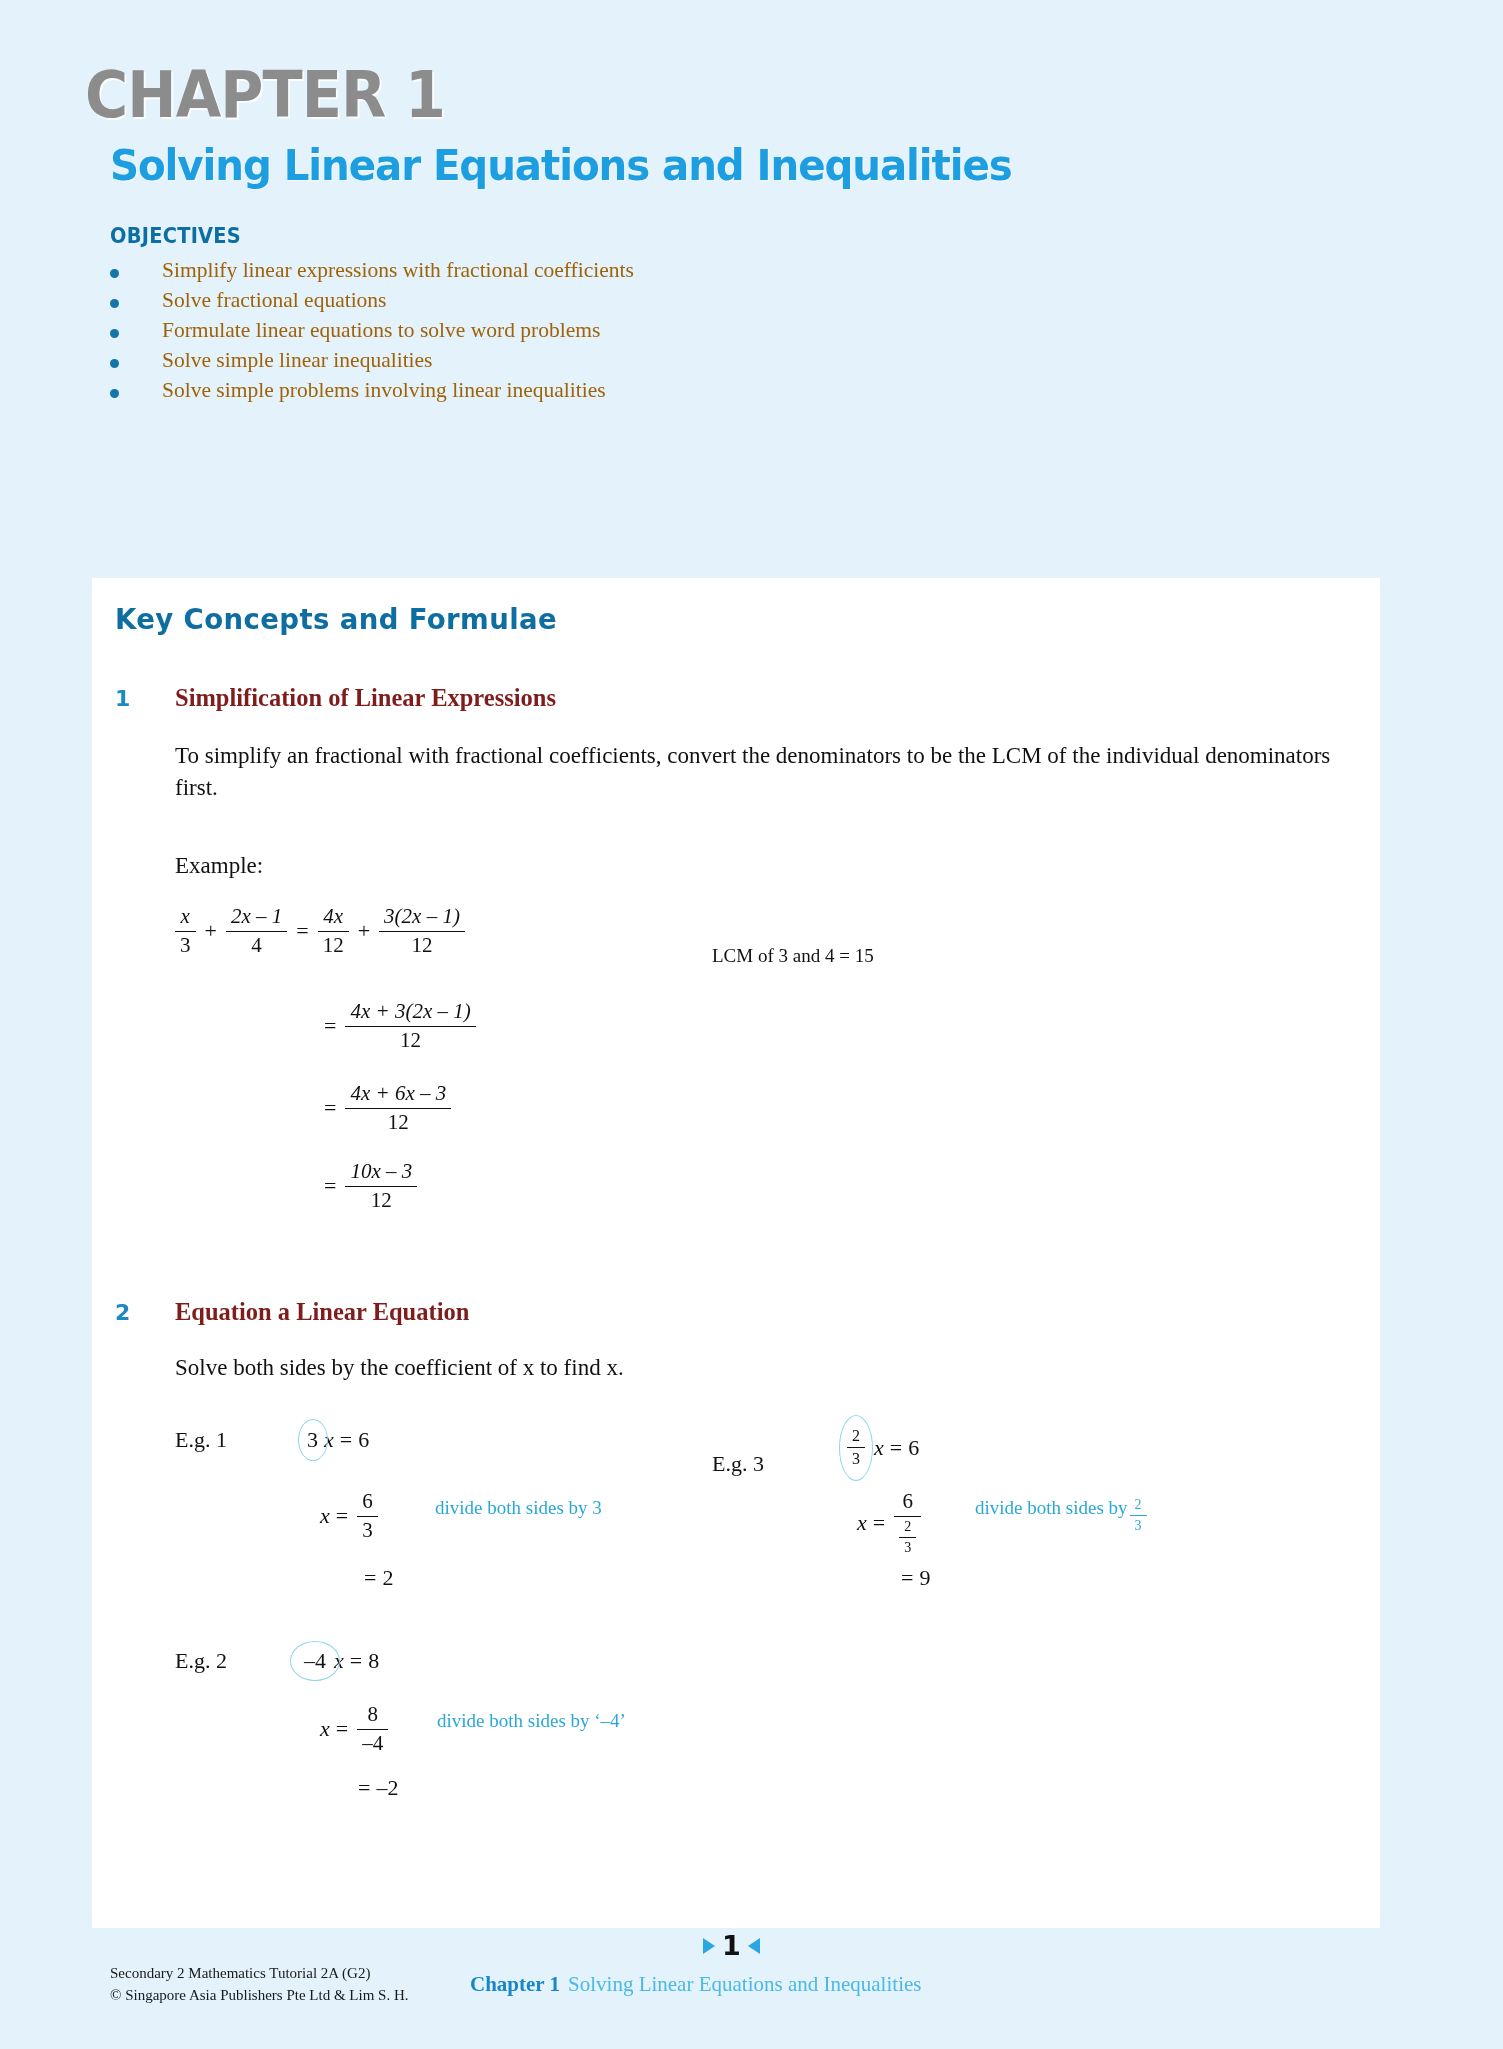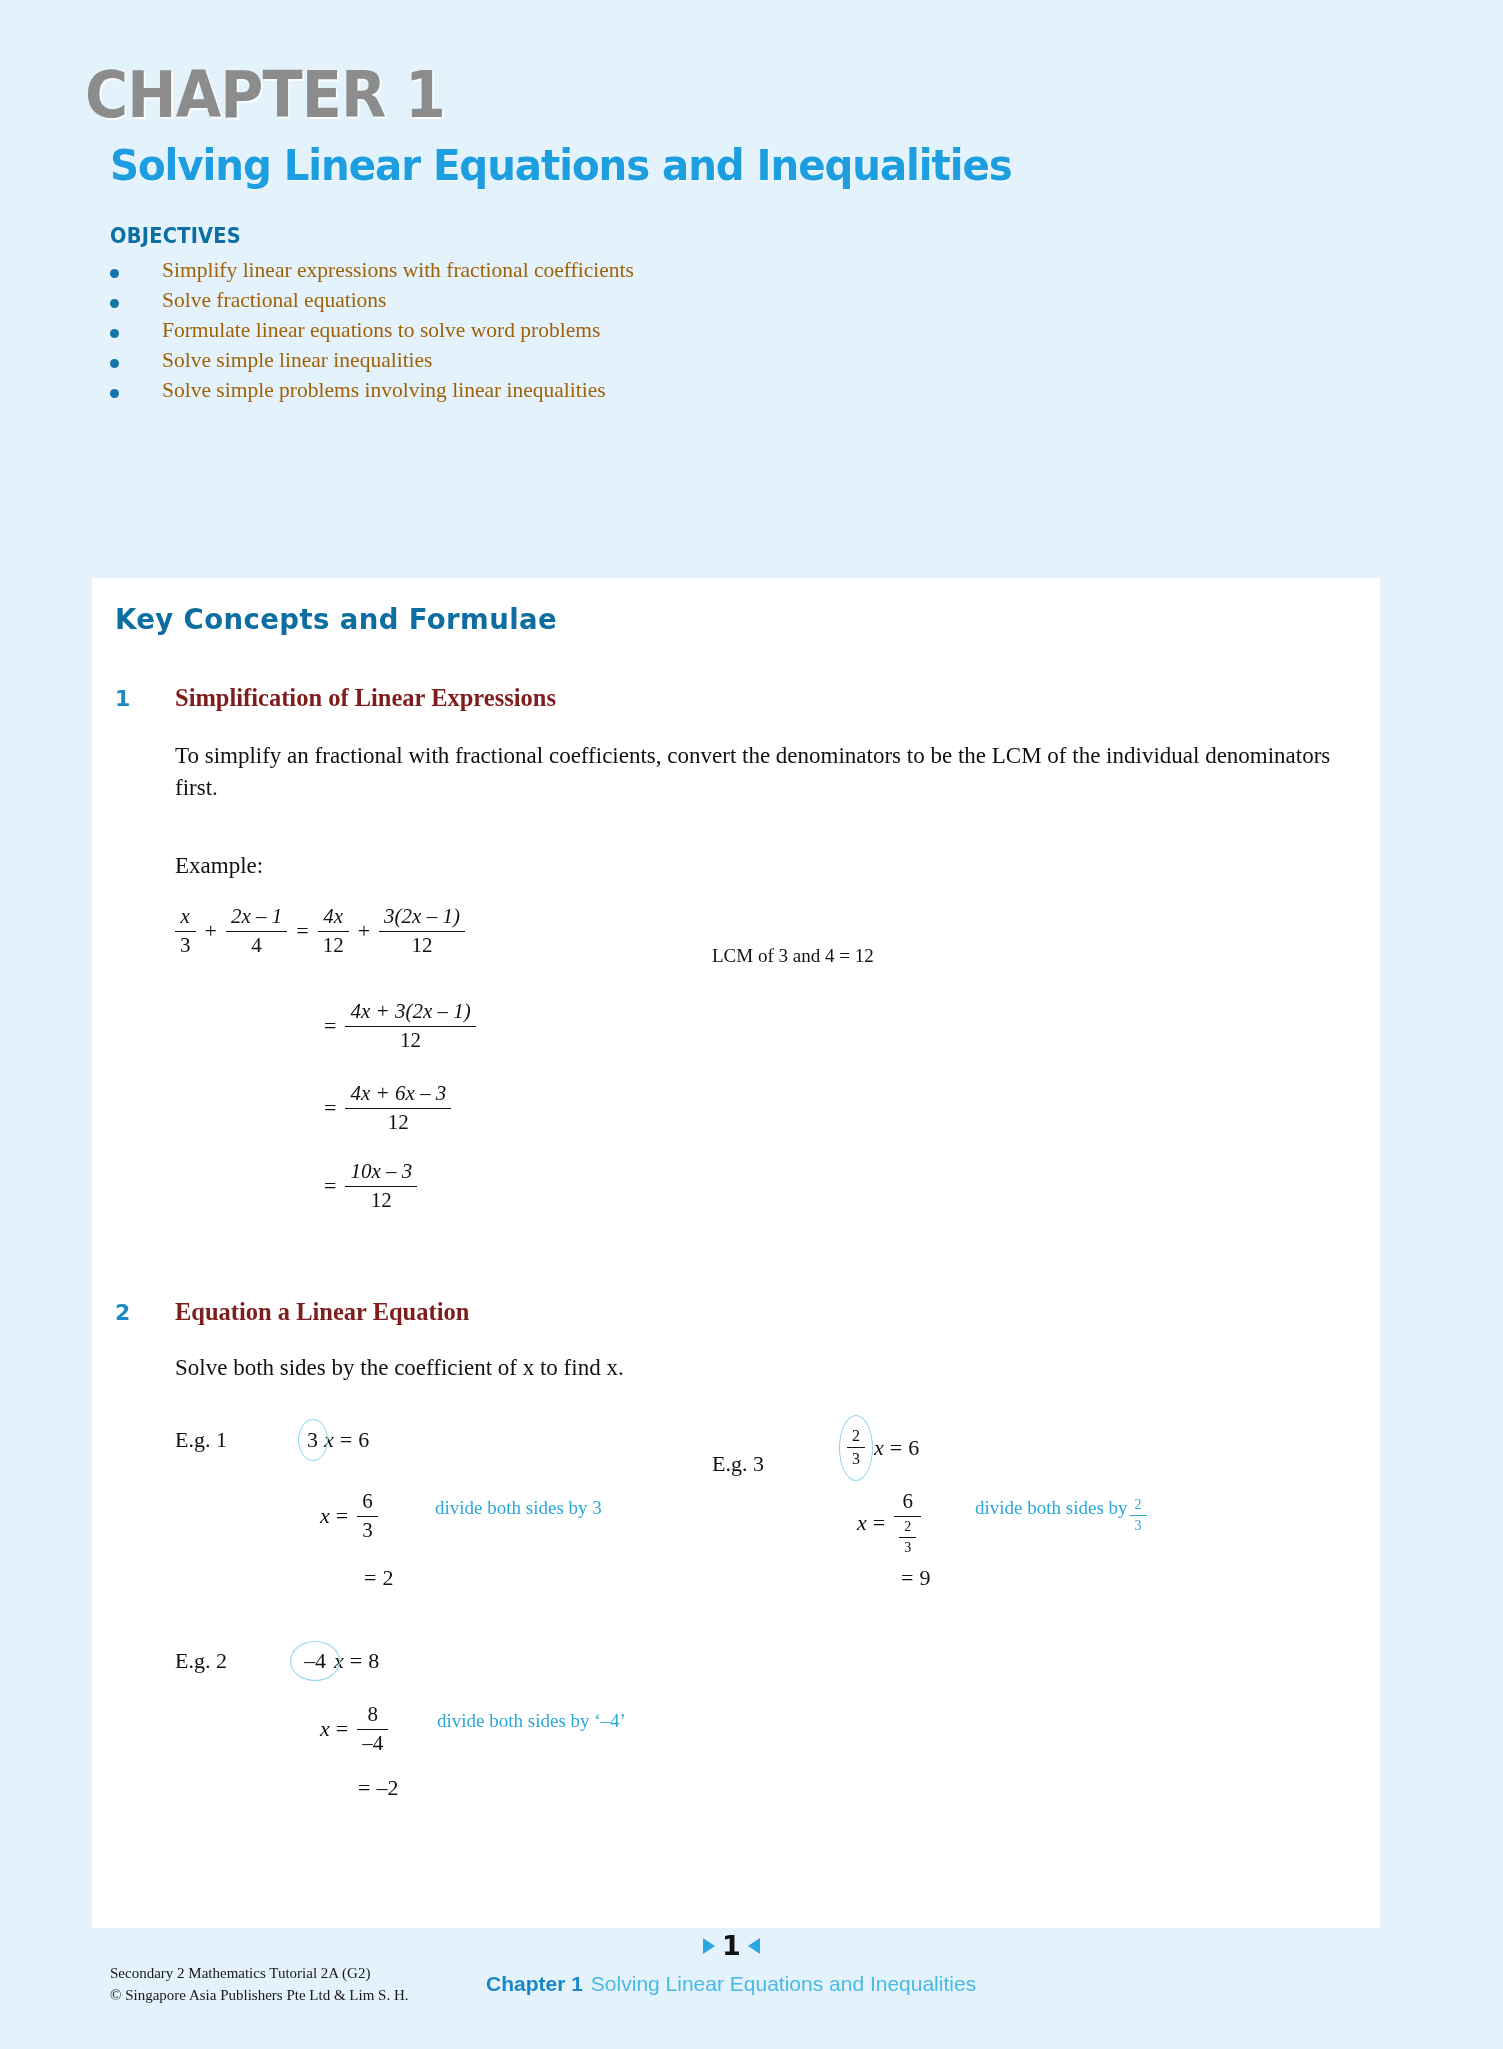--- a/index.html
+++ b/index.html
@@ -115,22 +115,22 @@
     margin-left:-40px;
   }
   .tri{width:0;height:0;border-top:8px solid transparent;border-bottom:8px solid transparent;}
   .tri.r{border-left:12px solid #2aa7e0;}
   .tri.l{border-right:12px solid #2aa7e0;}
   .foot-left{
     position:absolute;left:110px;top:1963px;
     font-size:15px;color:#1a1a1a;line-height:1.45;
   }
   .foot-right{
-    position:absolute;left:486px;top:1972px;
-    font-family:Liberation Sans, sans-serif;font-size:21px;
+    position:absolute;left:470px;top:1972px;
+    font-family:Liberation Serif, serif;font-size:21px;
   }
   .foot-chap{font-weight:bold;color:#1887c9;}
   .foot-chap-title{color:#49b9e6;margin-left:8px;}
 </style>
 </head>
 <body>
 
 <div class="page">
 
   <div class="chapter-word">CHAPTER 1</div>
@@ -186,21 +186,21 @@
         <span class="bar"></span>
         <span class="den">12</span>
       </span>
     <span class="op">+</span>
     <span class="frac">
         <span class="num it">3(2x – 1)</span>
         <span class="bar"></span>
         <span class="den">12</span>
       </span>
   </div>
-  <div class="note" style="left:712px;top:945px;">LCM of 3 and 4 = 12</div>
+  <div class="note" style="left:712px;top:945px;">LCM of 3 and 4 = 15</div>
 
   <div class="mrow" style="left:318px;top:1000px;">
     <span class="op">=</span>
     <span class="frac">
         <span class="num it">4x + 3(2x – 1)</span>
         <span class="bar"></span>
         <span class="den">12</span>
       </span>
   </div>
 

